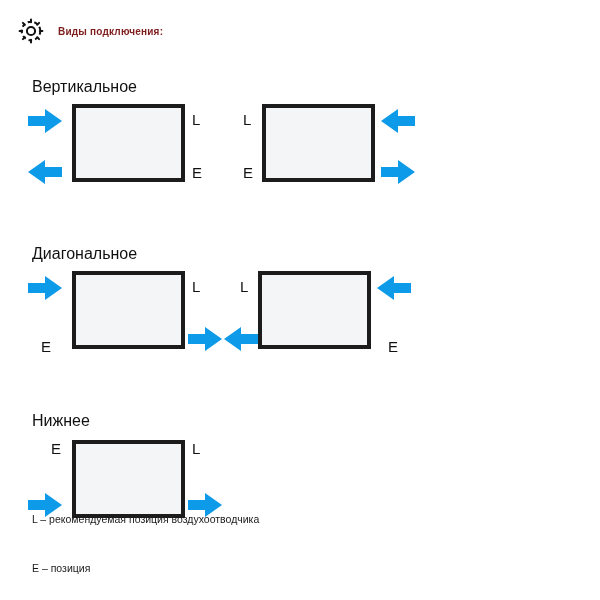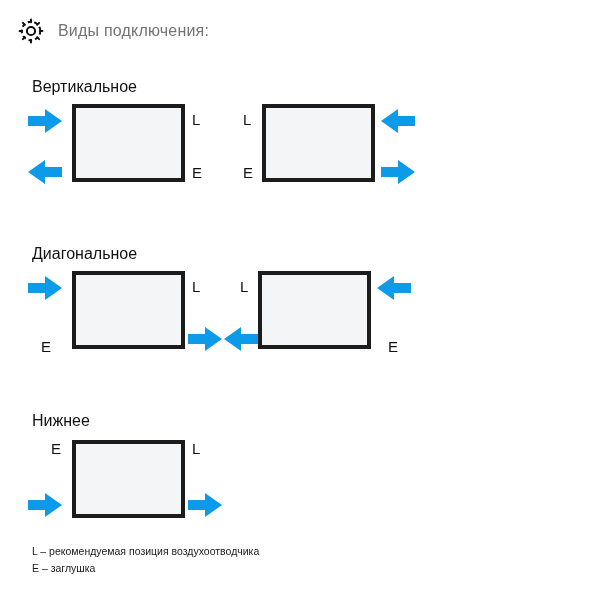--- a/index.html
+++ b/index.html
@@ -24,24 +24,24 @@
     display: flex;
     align-items: center;
     gap: 14px;
   }
   .gear-icon {
     width: 26px;
     height: 26px;
     display: block;
   }
   .header-title {
-    font-size: 16px;
-    font-weight: normal;
+    font-size: 10px;
+    font-weight: bold;
     letter-spacing: 0.2px;
-    color: #737373;
+    color: #7f1d1d;
   }
 
   
   .section {
     position: absolute;
     left: 0;
     width: 600px;
     text-decoration: underline;
   }
   .section-title {
@@ -78,21 +78,21 @@
 
   
   .legend {
     position: absolute;
     left: 32px;
     bottom: 24px;
     font-size: 10.5px;
     line-height: 1.55;
     color: #1a1a1a;
   }
-  .legend div { white-space: nowrap; }
+  .legend div { white-space: nowrap; margin-top: 32px; }
 </style>
 </head>
 <body>
 
 <div class="header">
   <span class="gear-icon">
     <svg viewBox="0 0 26 26" width="26" height="26" aria-hidden="true">
       <g fill="none" stroke="#111111" stroke-width="2">
         <circle cx="13" cy="13" r="4.1"></circle>
         <path d="M13 1.6 L13 4.2 M13 21.8 L13 24.4 M1.6 13 L4.2 13 M21.8 13 L24.4 13
@@ -186,14 +186,14 @@
   </div>
   <div class="arrow" style="left:188px;top:492px;">
     <svg viewBox="0 0 34 26" width="34" height="26">
         <polygon points="0,8 17,8 17,1 34,13 17,25 17,18 0,18" fill="#0d9ae8"></polygon>
       </svg>
   </div>
 </div>
 
 <div class="legend">
   <div>L – рекомендуемая позиция воздухоотводчика</div>
-  <div>E – заглушка</div>
+  <div>E – позиция</div>
 </div>
 
 </body></html>

